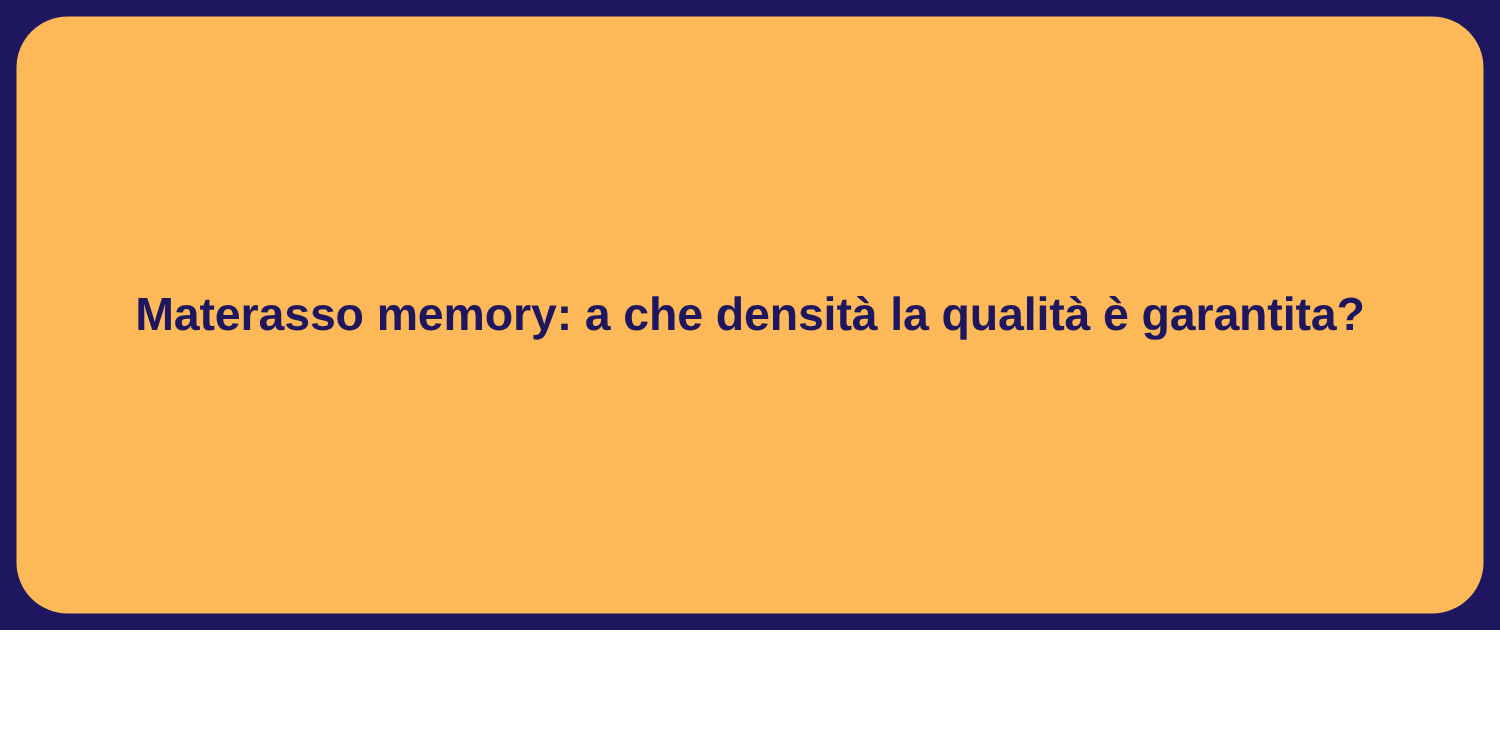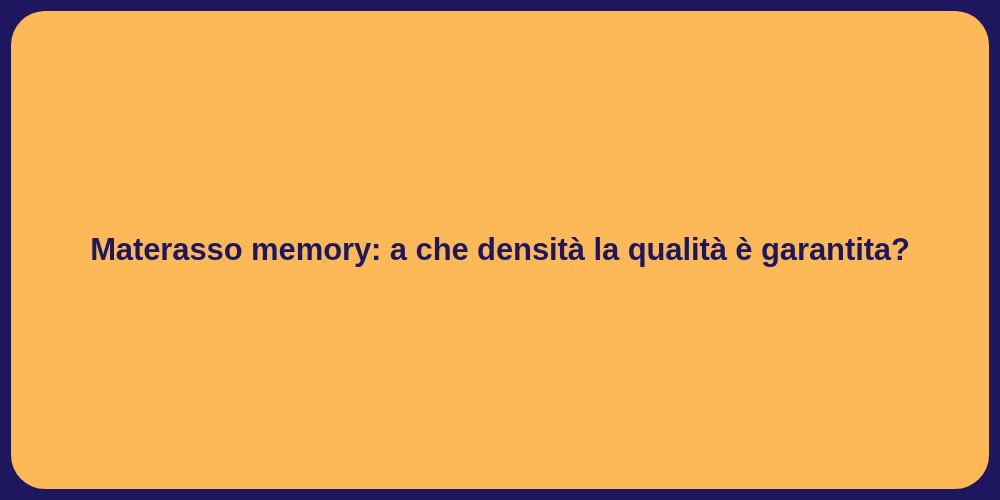--- a/index.html
+++ b/index.html
@@ -13,21 +13,21 @@
     height: 500px;
     overflow: hidden;
     font-family: "Liberation Sans", sans-serif;
   }
 
   
   .card-frame {
     position: relative;
     box-sizing: border-box;
     width: 1000px;
-    height: 500px;
+    height: 420px;
     background: #1E1760;
     padding: 11px;
   }
 
   
   .card-panel {
     box-sizing: border-box;
     width: 100%;
     height: 100%;
     background: #FDB857;

